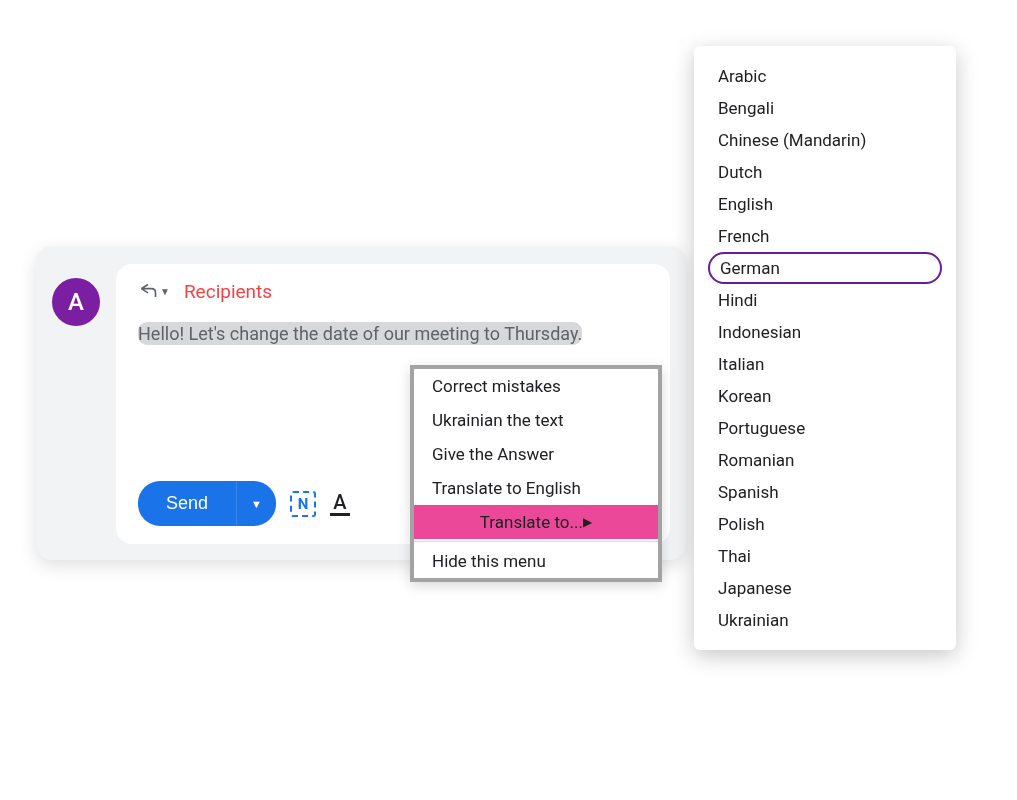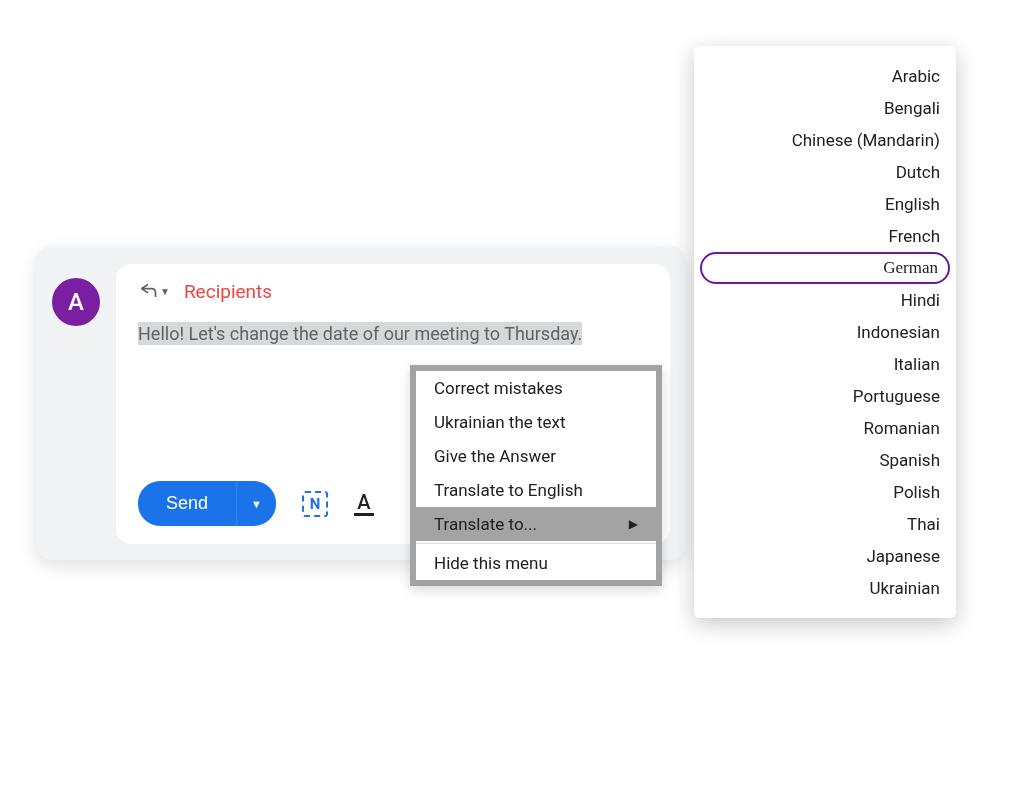--- a/index.html
+++ b/index.html
@@ -67,28 +67,29 @@
       color: #ef4444;
       font-size: 19px;
     }
 
     .message-text {
       font-size: 18px;
       color: #5f6368;
       background: #d7d8da;
       display: inline;
       padding: 1px 0;
+      border-radius: 9px;
     }
 
     .message-body { flex: 1; }
 
     .toolbar {
       display: flex;
       align-items: center;
-      gap: 16px;
+      gap: 4px;
       margin-top: 20px;
     }
 
     .send-group {
       display: flex;
       align-items: stretch;
     }
 
     .send-btn {
       background: #1a73e8;
@@ -145,71 +146,70 @@
       margin-top: 1px;
     }
 
     
     .context-menu {
       position: absolute;
       left: 410px;
       top: 365px;
       width: 252px;
       background: #fff;
-      border: 6px solid #a3a3a3;
+      border: 4px solid #a3a3a3;
       box-shadow: 0 4px 12px rgba(0,0,0,0.15);
       font-size: 17px;
       color: #202124;
       z-index: 5;
     }
     .context-menu .item {
       padding: 7px 18px;
       cursor: pointer;
       display: flex;
       align-items: center;
       justify-content: space-between;
     }
     .context-menu .item.highlighted {
-      background: #a3a3a3;
+      background: #ec4899;
+      justify-content: center;
     }
     .context-menu .sep {
       height: 1px;
       background: #dcdcdc;
       margin: 2px 0;
     }
     .context-menu .submenu-arrow {
       font-size: 12px;
       color: #202124;
     }
 
     
     .lang-menu {
       position: absolute;
       left: 694px;
       top: 46px;
       width: 262px;
       background: #fff;
       border-radius: 6px;
       box-shadow: 0 6px 22px rgba(0,0,0,0.22);
-      padding: 14px 6px;
+      padding: 14px 14px;
       font-size: 17px;
       color: #202124;
       z-index: 10;
-      text-align: right;
     }
     .lang-menu .lang-item {
       padding: 6px 10px;
       cursor: pointer;
       border-radius: 18px;
     }
     .lang-menu .lang-item.selected {
       border: 2px solid #6a1b9a;
       border-radius: 20px;
       padding: 4px 10px;
-      font-family: Liberation Serif, serif;
     }
   </style>
 </head>
 <body>
 
 <div class="compose-container">
   <div class="compose-inner">
     <div class="avatar">A</div>
     <div class="compose-card">
       <div class="recipients-row">
@@ -268,20 +268,21 @@
     <div class="lang-item">Arabic</div>
     <div class="lang-item">Bengali</div>
     <div class="lang-item">Chinese (Mandarin)</div>
     <div class="lang-item">Dutch</div>
     <div class="lang-item">English</div>
     <div class="lang-item">French</div>
     <div class="lang-item selected">German</div>
     <div class="lang-item">Hindi</div>
     <div class="lang-item">Indonesian</div>
     <div class="lang-item">Italian</div>
+    <div class="lang-item">Korean</div>
     <div class="lang-item">Portuguese</div>
     <div class="lang-item">Romanian</div>
     <div class="lang-item">Spanish</div>
     <div class="lang-item">Polish</div>
     <div class="lang-item">Thai</div>
     <div class="lang-item">Japanese</div>
     <div class="lang-item">Ukrainian</div>
   </div>
 
 </body></html>

